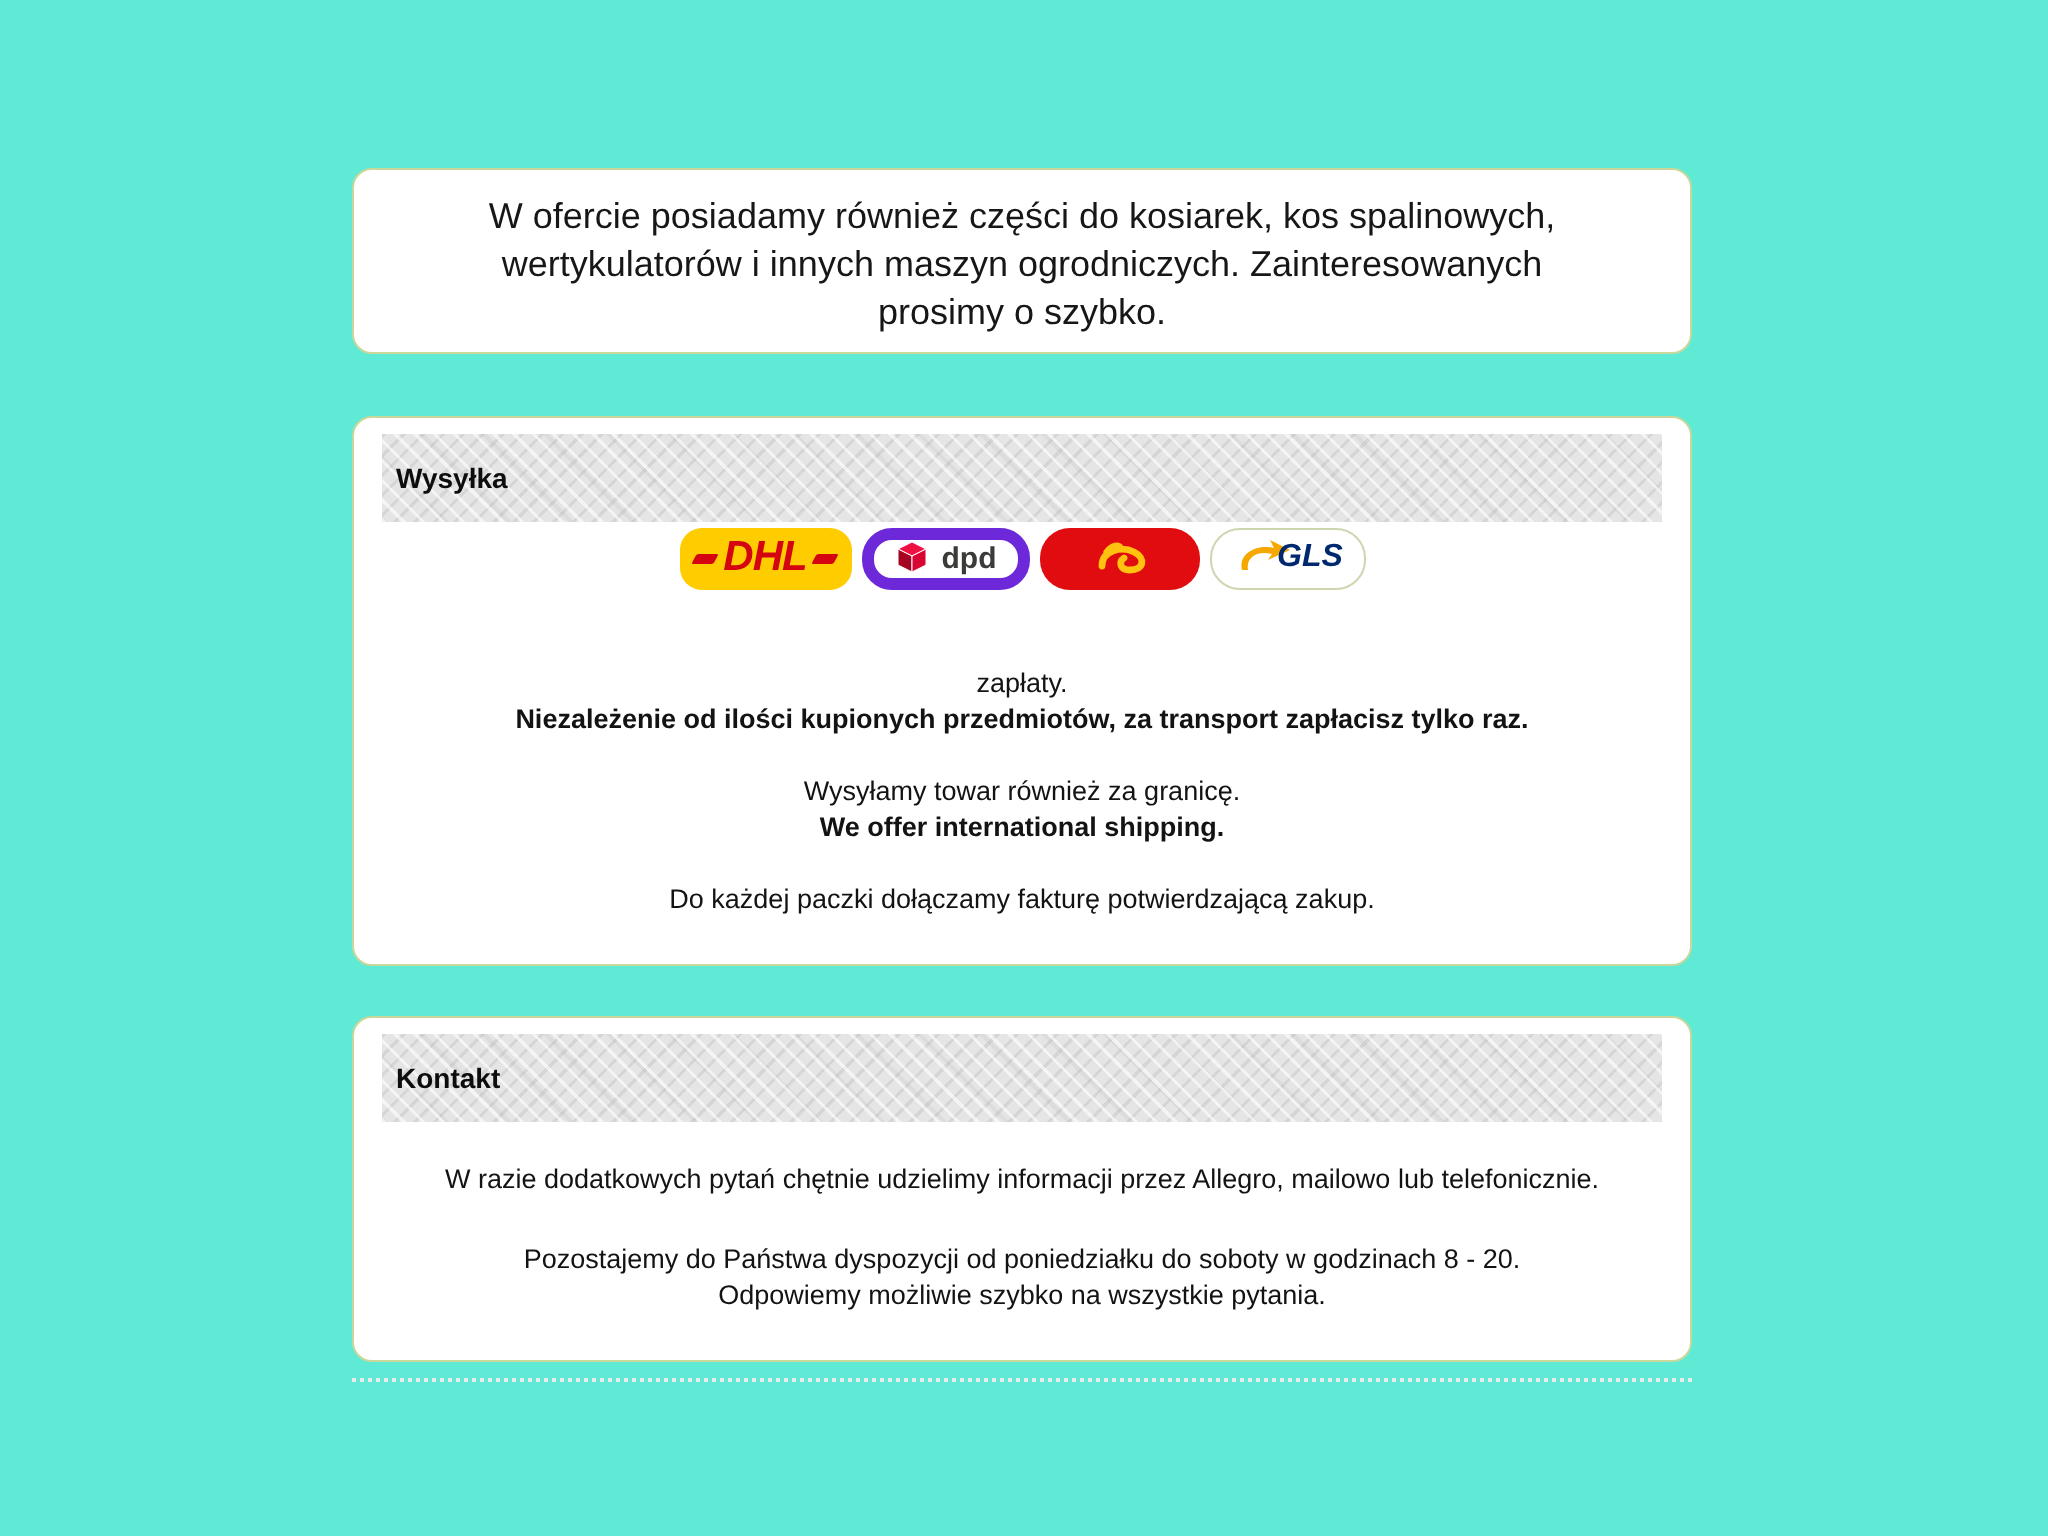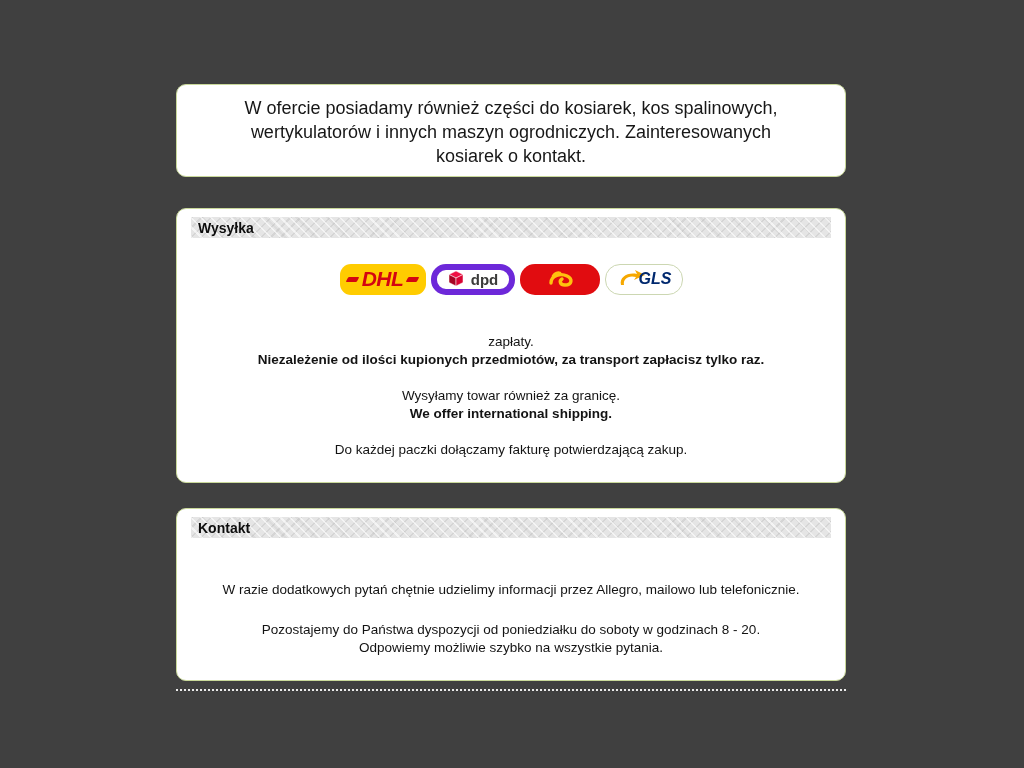--- a/index.html
+++ b/index.html
@@ -1,31 +1,31 @@
 <!DOCTYPE html>
 <html><head>
 <meta charset="utf-8">
 <style>
   html,body{margin:0;padding:0;background:#ffffff;}
   body{font-family:"Liberation Sans","DejaVu Sans",sans-serif;color:#111;}
-  #stage{position:relative;width:1024px;height:768px;background:#404040;overflow:hidden;}
+  #stage{position:relative;width:1024px;height:768px;background:#5eead4;overflow:hidden;}
 
   .box{position:absolute;left:176px;width:670px;background:#fff;
        border:1px solid #c9d89a;border-radius:10px;box-sizing:border-box;}
 
   
   #intro{top:84px;height:93px;}
   .intro-text{position:absolute;left:0;right:0;top:11px;text-align:center;
               font-size:18px;line-height:24px;color:#171717;}
 
   
   #shipping-box{top:208px;height:275px;}
   #contact-box{top:508px;height:173px;}
 
-  .bar{position:absolute;left:14px;right:14px;top:8px;height:21px;
+  .bar{position:absolute;left:14px;right:14px;top:8px;height:44px;
        background-color:#e5e5e5;
        background-image:
          repeating-linear-gradient(45deg, rgba(255,255,255,.6) 0 1.5px, rgba(255,255,255,0) 1.5px 7px),
          repeating-linear-gradient(135deg, rgba(150,150,150,.20) 0 1.5px, rgba(0,0,0,0) 1.5px 7px),
          repeating-linear-gradient(45deg, rgba(170,170,170,.15) 0 2px, rgba(0,0,0,0) 2px 22px);
        display:flex;align-items:center;}
   .bar-label{font-size:14px;font-weight:bold;color:#0d0d0d;padding-left:7px;}
 
   .line{position:absolute;left:0;right:0;text-align:center;
         font-size:13.5px;line-height:18px;color:#131313;}
@@ -52,21 +52,21 @@
 </style>
 </head>
 <body>
 
 <div id="stage">
 
   <div class="box" id="intro">
     <div class="intro-text">
       <div>W ofercie posiadamy również części do kosiarek, kos spalinowych,</div>
       <div>wertykulatorów i innych maszyn ogrodniczych. Zainteresowanych</div>
-      <div>kosiarek o kontakt.</div>
+      <div>prosimy o szybko.</div>
     </div>
   </div>
 
   <div class="box" id="shipping-box">
     <div class="bar">
       <span class="bar-label">Wysyłka</span>
     </div>
 
     <div id="carriers">
 

